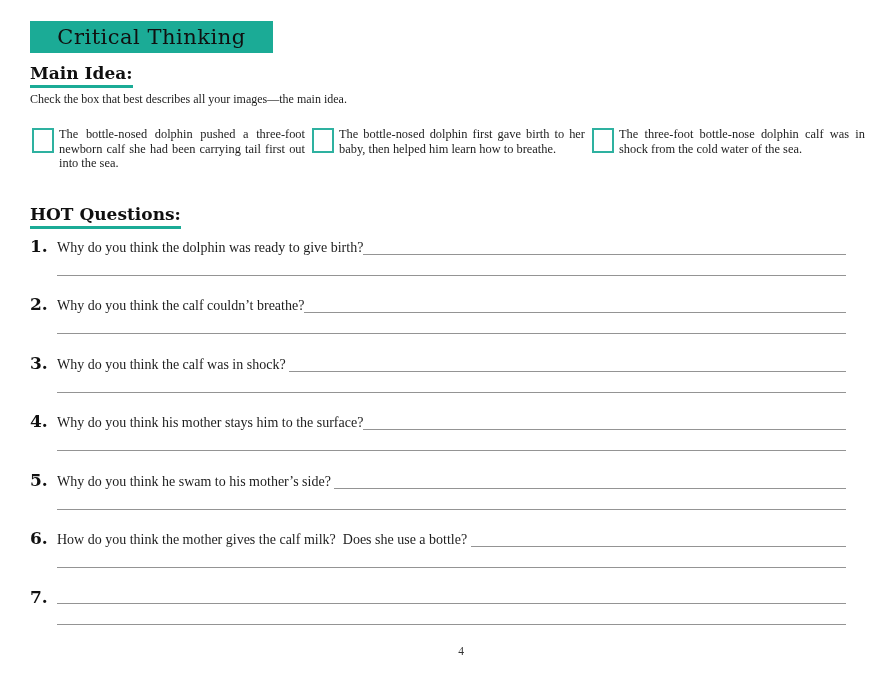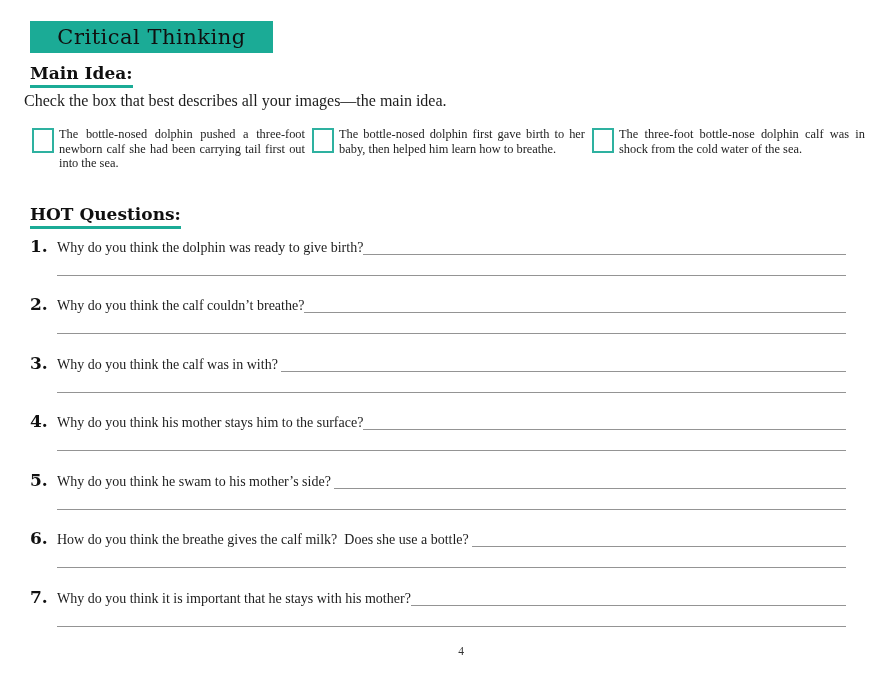--- a/index.html
+++ b/index.html
@@ -15,21 +15,21 @@
     font-family:"DejaVu Serif",serif;font-size:21px;color:#101010;letter-spacing:.5px;
   }
   .sec-heading{
     position:absolute;left:30px;
     font-family:"DejaVu Serif",serif;font-weight:bold;font-size:17px;color:#101010;
     border-bottom:3px solid #1BAB96;padding-bottom:2px;
   }
   .main-idea-heading{top:63px;text-align:center;}
   .hot-heading{top:204px;}
   .instruction{
-    position:absolute;left:24px;top:92px;font-size:16px;color:#1c1c1c;
+    position:absolute;left:30px;top:92px;font-size:12px;color:#1c1c1c;
   }
   .options{position:absolute;left:32px;top:127px;display:flex;}
   .option{width:280px;flex:none;display:flex;align-items:flex-start;}
   .opt-box{
     width:18px;height:21px;border:2px solid #2EB1A0;background:#fff;
     flex:none;margin-right:5px;margin-top:1px;
   }
   .opt-text{
     width:246px;font-size:12.4px;line-height:14.6px;text-align:justify;color:#1c1c1c;
   }
@@ -96,21 +96,21 @@
       <span class="q-num">2.</span>
       <span class="q-text">Why do you think the calf couldn’t breathe?</span>
       <span class="q-fill"></span>
     </div>
     <div class="q-line2"></div>
   </div>
 
   <div class="q" style="top:353px">
     <div class="q-row">
       <span class="q-num">3.</span>
-      <span class="q-text">Why do you think the calf was in with? </span>
+      <span class="q-text">Why do you think the calf was in shock? </span>
       <span class="q-fill"></span>
     </div>
     <div class="q-line2"></div>
   </div>
 
   <div class="q" style="top:411px">
     <div class="q-row">
       <span class="q-num">4.</span>
       <span class="q-text">Why do you think his mother stays him to the surface?</span>
       <span class="q-fill"></span>
@@ -123,30 +123,29 @@
       <span class="q-num">5.</span>
       <span class="q-text">Why do you think he swam to his mother’s side? </span>
       <span class="q-fill"></span>
     </div>
     <div class="q-line2"></div>
   </div>
 
   <div class="q" style="top:528px">
     <div class="q-row">
       <span class="q-num">6.</span>
-      <span class="q-text">How do you think the breathe gives the calf milk?  Does she use a bottle? </span>
+      <span class="q-text">How do you think the mother gives the calf milk?  Does she use a bottle? </span>
       <span class="q-fill"></span>
     </div>
     <div class="q-line2"></div>
   </div>
 
   <div class="q" style="top:587px">
     <div class="q-row">
       <span class="q-num">7.</span>
-      <span class="q-text">Why do you think it is important that he stays with his mother?</span>
       <span class="q-fill"></span>
     </div>
     <div class="q-line2"></div>
   </div>
 
   <div class="page-num">4</div>
 
 </div>
 
 </body></html>

